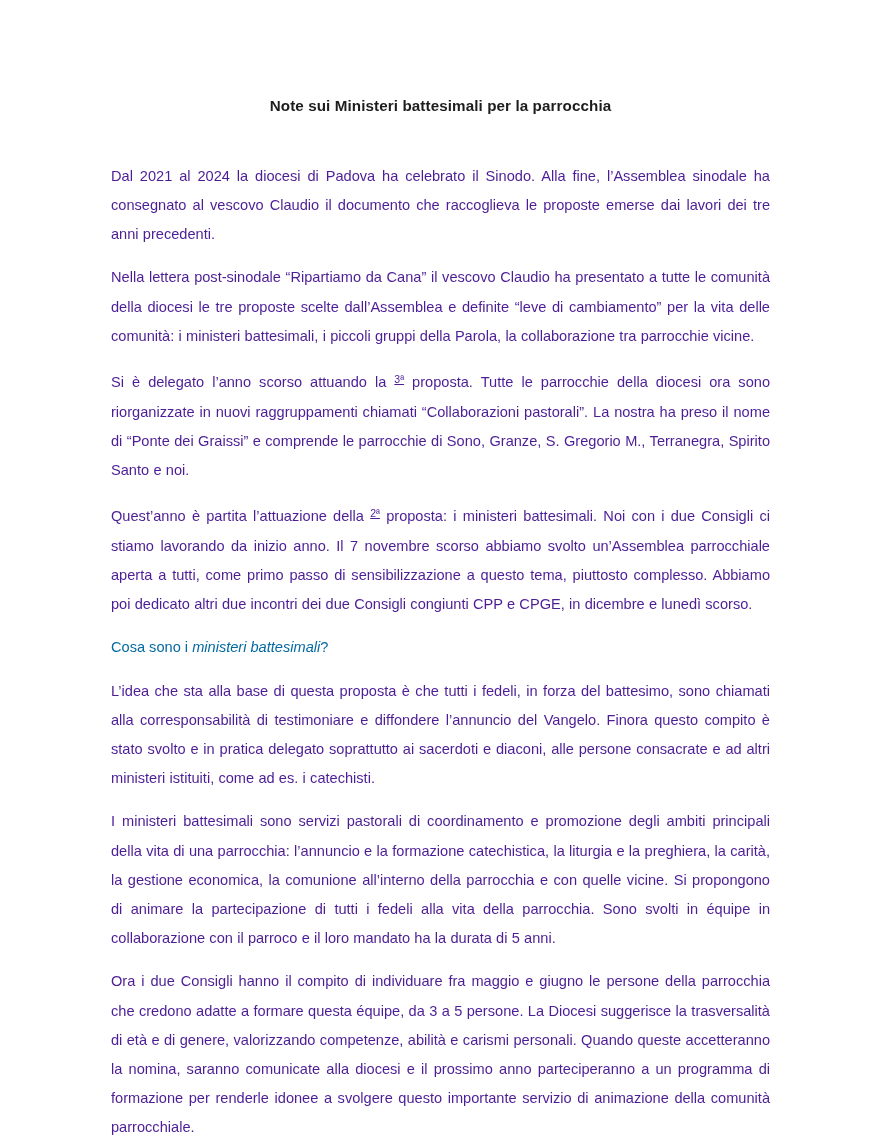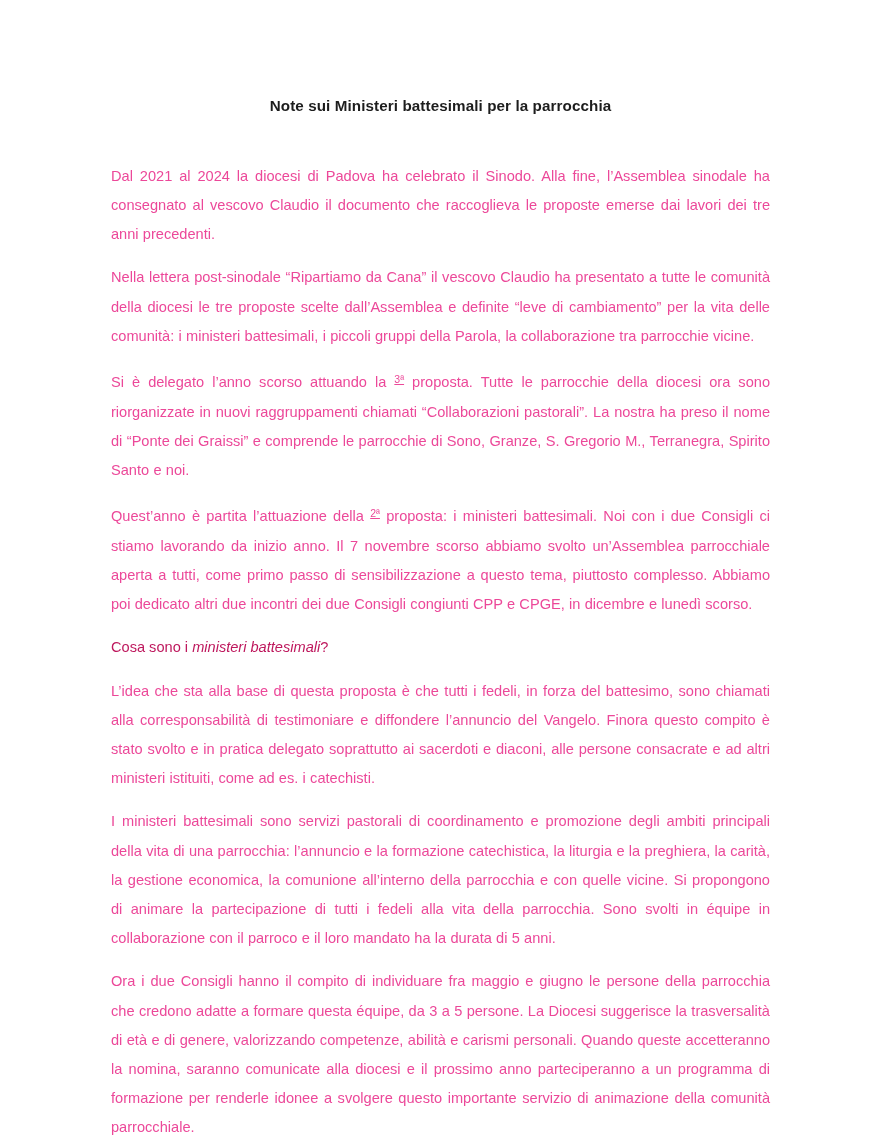--- a/index.html
+++ b/index.html
@@ -39,37 +39,37 @@
     line-height: 1.3;
   }
   .body-block {
     padding-top: 46px;
   }
   p.para {
     font-size: 14.6px;
     line-height: 29.2px;
     text-align: justify;
     text-justify: inter-word;
-    color: #ec4899;
+    color: #4c1d95;
     margin: 0 0 14px 0;
     word-spacing: 0.2px;
     hyphens: none;
   }
   p.para:last-child {
     margin-bottom: 0;
   }
   
   p.para.no-stretch {
     text-align-last: left;
   }
   p.question {
     font-size: 14.6px;
     line-height: 29.2px;
     text-align: left;
-    color: #be185d;
+    color: #0369a1;
     margin: 0 0 14px 0;
   }
   p.question em {
     font-style: italic;
   }
   .ord {
     font-size: 0.72em;
     vertical-align: 0.42em;
     text-decoration: underline;
     text-underline-offset: 1px;

